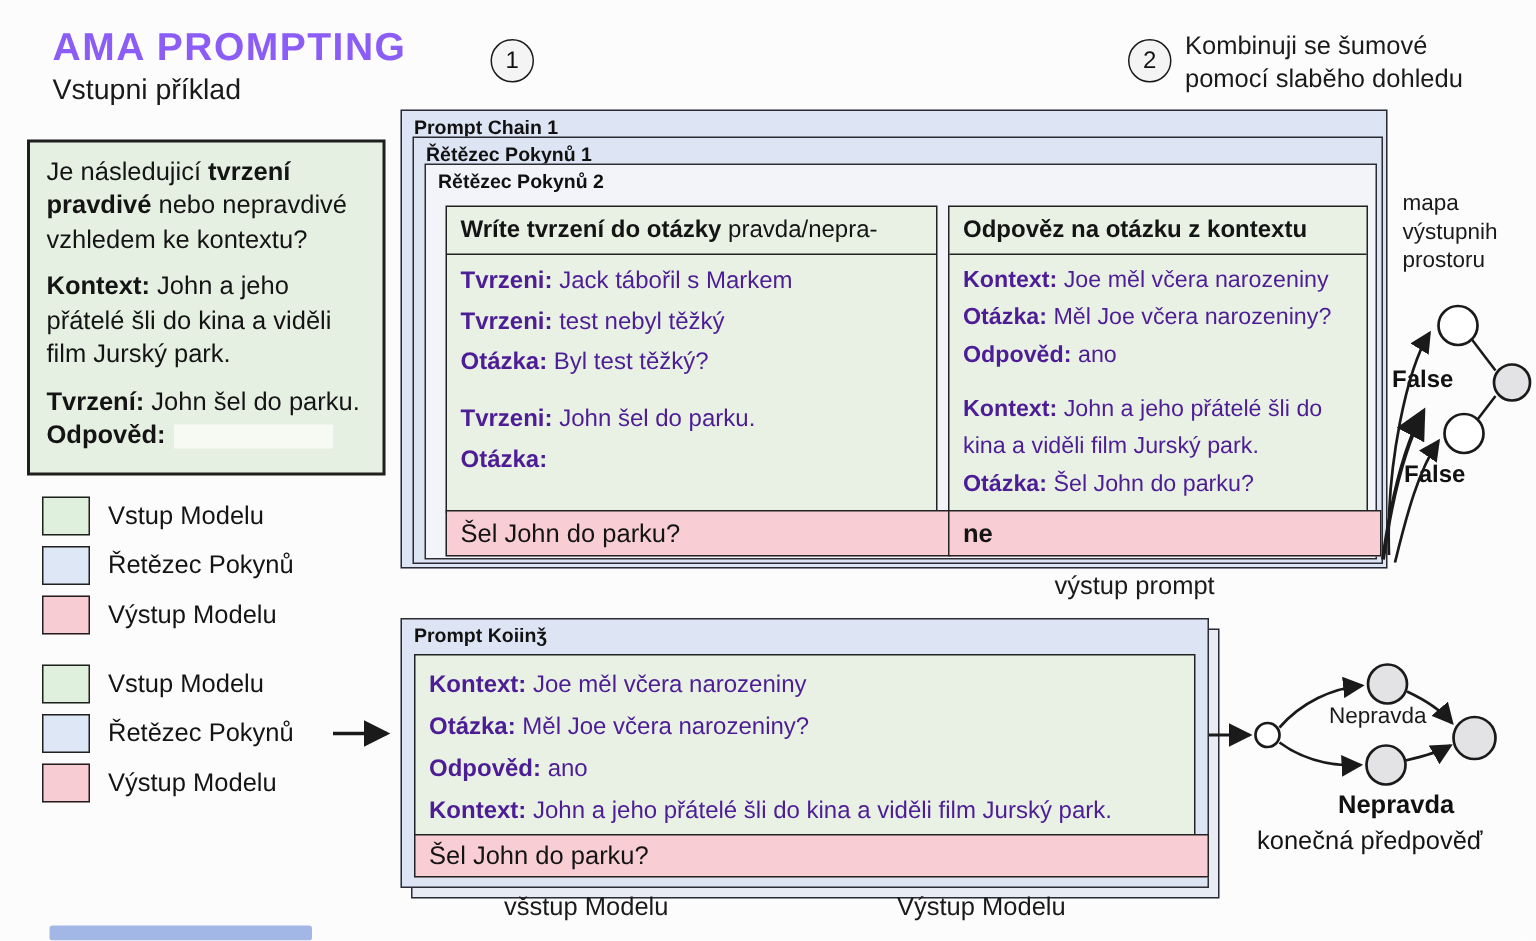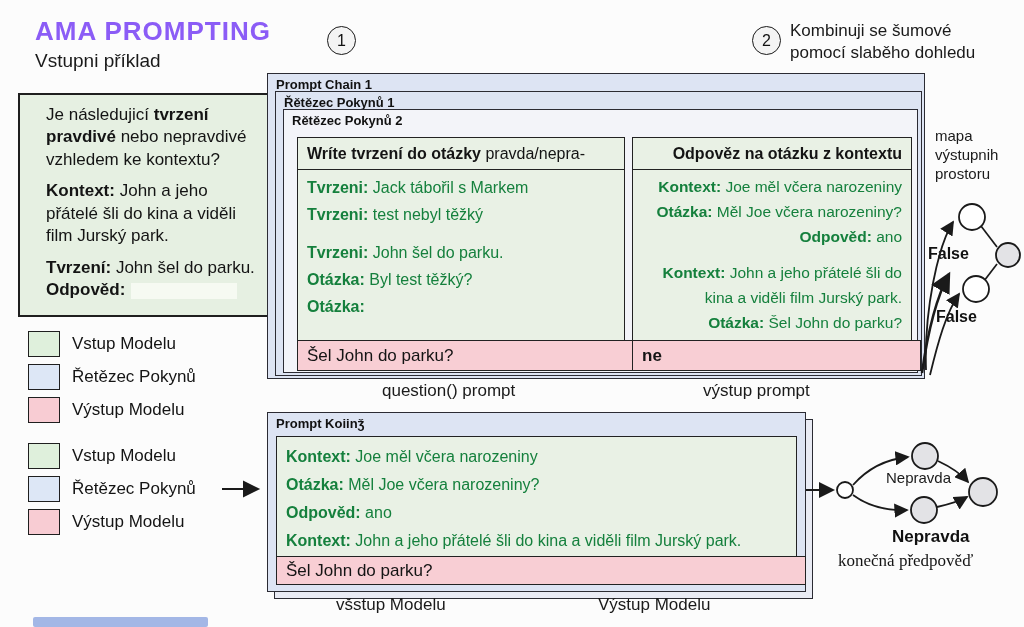--- a/index.html
+++ b/index.html
@@ -6,32 +6,32 @@
   body{font-family:"Liberation Sans","DejaVu Sans",sans-serif;background:#ffffff;}
   #stage{position:relative;width:1024px;height:627px;background:#fcfcfc;overflow:hidden;}
   .abs{position:absolute;}
   .title{font-size:26px;font-weight:bold;letter-spacing:1px;color:#8b5cf6;}
   .subtitle{font-size:19px;color:#1a1a1a;}
   .stepcircle{width:27px;height:27px;border:1.8px solid #1a1a1a;border-radius:50%;
     background:#f4f4f4;display:flex;align-items:center;justify-content:center;
     font-size:16px;color:#111;}
   .steptext{font-size:17px;color:#1a1a1a;line-height:22px;}
   .greenbox{background:#e6f0e2;border:2px solid #1f1f1f;}
-  .examplebox{padding:9px 26px;font-size:17px;line-height:1.32;color:#141414;}
+  .examplebox{padding:9px 11px;font-size:17px;line-height:1.32;color:#141414;}
   .examplebox p{margin:0 0 9px 0;}
   .examplebox p:last-child{margin:0;}
   .answer-blank{display:inline-block;width:106px;height:16px;background:#f6faf2;
     vertical-align:middle;margin-left:6px;}
   .chainbox{background:#dde4f3;border:1.6px solid #2b2b33;}
   .chainlabel{font-size:13px;font-weight:bold;color:#111;padding:3px 8px;white-space:nowrap;}
   .chaininner{background:#f3f4f9;}
   .promptbox{background:#e9f1e5;border:1.6px solid #222;}
   .prompt-title{font-size:16px;color:#141414;padding:7px 9px 6px 9px;border-bottom:1.6px solid #222;}
   .prompt-title b{font-weight:bold;}
-  .prows{padding:4px 9px 0 9px;font-size:16px;color:#15803d;}
+  .prows{padding:4px 9px 0 9px;font-size:16px;color:#4c1d95;}
   .prow{line-height:27px;white-space:nowrap;}
   .prow b{font-weight:bold;}
   .prows-sm{font-size:15.5px;}
   .prows-sm .prow{line-height:25px;}
   .prow.wrap{white-space:normal;line-height:25px;}
   .mt{margin-top:11px;}
   .pinkbar{background:#f8ced4;border:1.6px solid #222;font-size:17px;color:#141414;
     display:flex;align-items:center;padding-left:9px;}
   .caption{font-size:17px;color:#1a1a1a;}
   .legend-row{display:flex;align-items:center;margin-bottom:7px;}
@@ -78,29 +78,28 @@
   </div>
   <div class="abs chainbox chaininner" style="left:283px;top:109px;width:633px;height:262px;">
     <div class="chainlabel">Rětězec Pokynů 2</div>
   </div>
 
   <div class="abs promptbox" style="left:297px;top:137px;width:326px;height:203px;">
     <div class="prompt-title"><b>Wríte tvrzení do otázky</b><span> pravda/nepra-</span></div>
     <div class="prows">
       <div class="prow"><b>Tvrzeni:</b><span> Jack tábořil s Markem</span></div>
       <div class="prow"><b>Tvrzeni:</b><span> test nebyl těžký</span></div>
+      <div class="prow"><b>Otázka:</b><span> Byl test těžký?</span></div>
       <div class="prow mt"><b>Tvrzeni:</b><span> John šel do parku.</span></div>
-      <div class="prow"><b>Otázka:</b><span> Byl test těžký?</span></div>
       <div class="prow"><b>Otázka:</b><span></span></div>
     </div>
   </div>
   <div class="abs pinkbar" style="left:297px;top:340px;width:326px;height:29px;">Šel John do parku?</div>
-  <div class="abs caption" style="left:382px;top:381px;">question() prompt</div>
-
-  <div class="abs promptbox" style="left:632px;top:137px;width:278px;height:203px;text-align:right;">
+
+  <div class="abs promptbox" style="left:632px;top:137px;width:278px;height:203px;">
     <div class="prompt-title"><b>Odpověz na otázku z kontextu</b></div>
     <div class="prows prows-sm">
       <div class="prow"><b>Kontext:</b><span> Joe měl včera narozeniny</span></div>
       <div class="prow"><b>Otázka:</b><span> Měl Joe včera narozeniny?</span></div>
       <div class="prow"><b>Odpověd:</b><span> ano</span></div>
       <div class="prow wrap mt"><b>Kontext:</b><span> John a jeho přátelé šli do kina a viděli film Jurský park.</span></div>
       <div class="prow"><b>Otázka:</b><span> Šel John do parku?</span></div>
     </div>
   </div>
   <div class="abs pinkbar" style="left:632px;top:340px;width:278px;height:29px;font-weight:bold;">ne</div>
@@ -153,21 +152,21 @@
       <div class="prow" style="line-height:28px;"><b>Odpověd:</b><span> ano</span></div>
       <div class="prow" style="line-height:28px;"><b>Kontext:</b><span> John a jeho přátelé šli do kina a viděli film Jurský park.</span></div>
     </div>
   </div>
   <div class="abs pinkbar" style="left:276px;top:556px;width:519px;height:27px;">Šel John do parku?</div>
   <div class="abs caption" style="left:336px;top:595px;">všstup Modelu</div>
   <div class="abs caption" style="left:598px;top:595px;">Výstup Modelu</div>
 
   <div class="abs nodelabel" style="left:886px;top:469px;">Nepravda</div>
   <div class="abs finallabel" style="left:892px;top:527px;">Nepravda</div>
-  <div class="abs finalcaption" style="left:838px;top:551px;font-family:Liberation Serif, serif;">konečná předpověď</div>
+  <div class="abs finalcaption" style="left:838px;top:551px;">konečná předpověď</div>
 
   <div class="abs bluebar" style="left:33px;top:617px;width:175px;height:10px;"></div>
 
   <svg class="overlay" viewBox="0 0 1024 627">
     <defs>
       <marker id="ah" markerWidth="9" markerHeight="8" refX="7" refY="4" orient="auto">
         <path d="M0,0 L8,4 L0,8 z" fill="#1a1a1a"></path>
       </marker>
     </defs>
 

